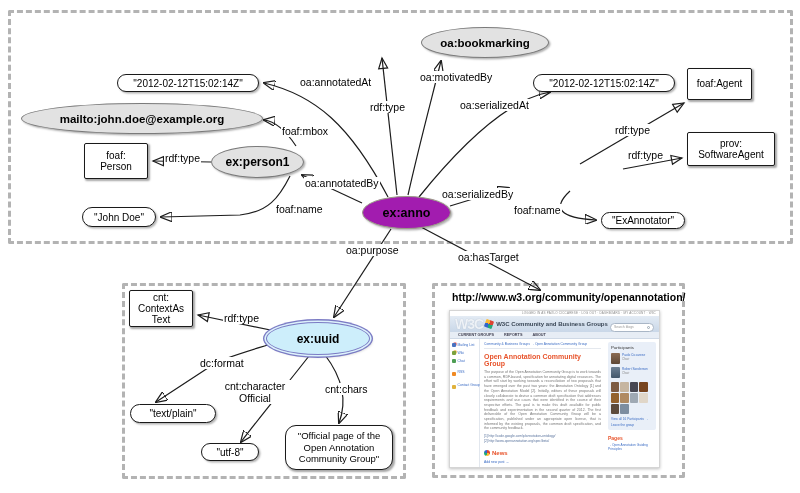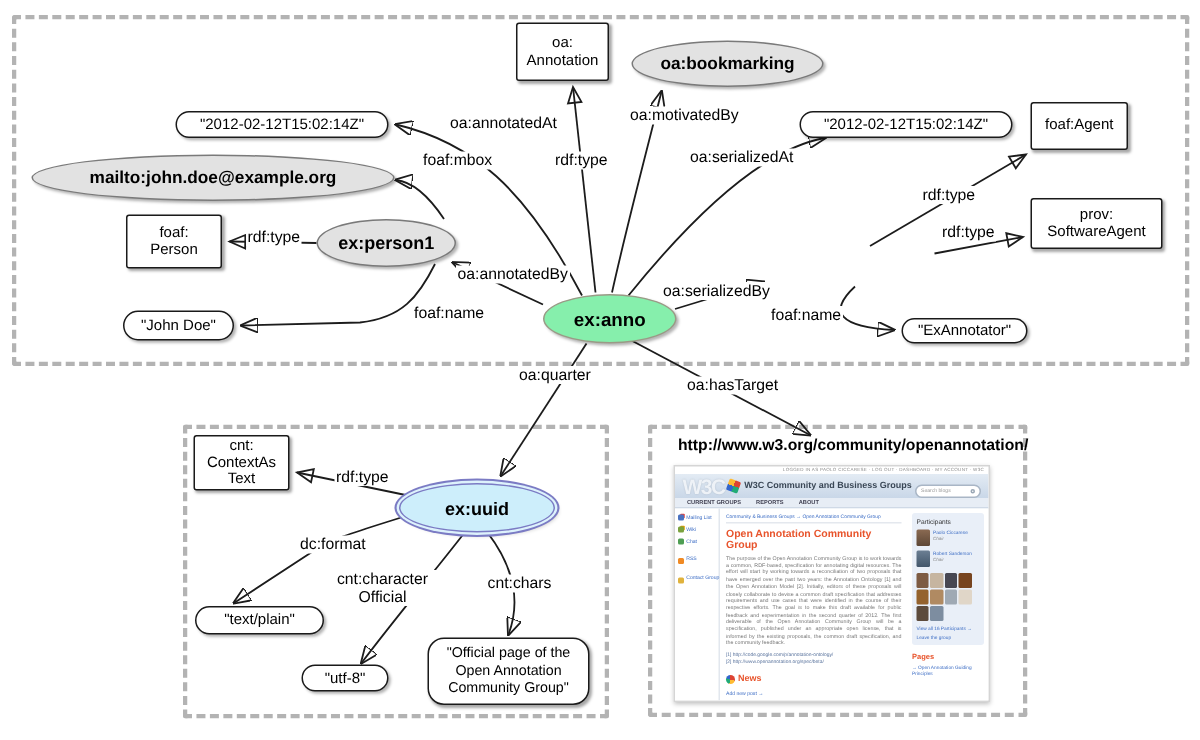--- a/index.html
+++ b/index.html
@@ -13,21 +13,21 @@
   svg.edges path { stroke: #1c1c1c; stroke-width: 1.2; fill: none; }
 
   .node { position: absolute; display: flex; flex-direction: column; align-items: center; justify-content: center;
           text-align: center; z-index: 3; color: #000; }
   .rect { background: #fff; border: 1.6px solid #1a1a1a; border-radius: 2px;
           box-shadow: 1.5px 1.5px 2px rgba(0,0,0,0.35); font-size: 10px; line-height: 11.5px; }
   .ellipse { border-radius: 50%; background: #e2e2e2; border: 1.4px solid #7a7a7a;
              box-shadow: 1.5px 1.5px 2px rgba(0,0,0,0.3); font-weight: bold; font-size: 12px; }
   .stadium { background: #fff; border: 1.5px solid #1a1a1a; border-radius: 999px;
              box-shadow: 1.5px 1.5px 2px rgba(0,0,0,0.3); font-size: 10px; }
-  .anno { background: #86efac; border-color: #9a9a86; }
+  .anno { background: #a21caf; border-color: #9a9a86; }
   .uuid { background: #cdeefb; border: 1.4px solid #7b7bc4;
           box-shadow: 0 0 0 1.6px #ddf2fc, 0 0 0 3px #7b7bc4, 2px 2px 3px rgba(0,0,0,0.25); }
   .roundbox { background: #fff; border: 1.6px solid #1a1a1a; border-radius: 11px;
               box-shadow: 1.5px 1.5px 2px rgba(0,0,0,0.35); font-size: 9.5px; line-height: 11.5px; }
 
   .edge-label { position: absolute; z-index: 2; font-size: 10.5px; color: #000; white-space: nowrap;
                 background: #fff; padding: 0 1px; }
   .edge-label.center2 { text-align: center; white-space: normal; line-height: 12px; }
 
   .url-label { position: absolute; z-index: 3; font-size: 10.5px; font-weight: bold; color: #000; white-space: nowrap; }
@@ -118,24 +118,20 @@
     <path d="M 623,169 L 682,158" marker-end="url(#ao)"></path>
     <path d="M 570,191 Q 542,217 596,220" marker-end="url(#af)"></path>
     <path d="M 391,229 L 334,317" marker-end="url(#af)"></path>
     <path d="M 421,227 L 540,290" marker-end="url(#af)"></path>
     <path d="M 280,332 L 198,315" marker-end="url(#ao)"></path>
     <path d="M 280,341 C 246,352 220,359 211,366 L 156,402" marker-end="url(#af)"></path>
     <path d="M 309,356 C 288,383 262,414 241,442" marker-end="url(#af)"></path>
     <path d="M 325,355 C 341,376 348,399 339,423" marker-end="url(#af)"></path>
   </svg>
 
-  <div class="node rect" style="left:344px; top:15px; width:62px; height:39px">
-    <span class="line">oa:</span>
-    <span class="line">Annotation</span>
-  </div>
   <div class="node ellipse" style="left:421px; top:27px; width:128px; height:31px; font-size:11.5px">
     <span>oa:bookmarking</span>
   </div>
   <div class="node stadium" style="left:117px; top:74px; width:142px; height:18px">
     <span>"2012-02-12T15:02:14Z"</span>
   </div>
   <div class="node ellipse" style="left:21px; top:103px; width:242px; height:31px; font-size:11.5px">
     <span>mailto:john.doe@example.org</span>
   </div>
   <div class="node rect" style="left:84px; top:143px; width:64px; height:36px">
@@ -184,29 +180,29 @@
     <span class="line">Open Annotation</span>
     <span class="line">Community Group"</span>
   </div>
 
   <div class="url-label" style="left:452px; top:291px">http://www.w3.org/community/openannotation/</div>
 
   <div class="edge-label" style="left:299px; top:76px">oa:annotatedAt</div>
   <div class="edge-label" style="left:369px; top:101px">rdf:type</div>
   <div class="edge-label" style="left:419px; top:71px">oa:motivatedBy</div>
   <div class="edge-label" style="left:459px; top:99px">oa:serializedAt</div>
-  <div class="edge-label" style="left:281px; top:101px">foaf:mbox</div>
+  <div class="edge-label" style="left:281px; top:125px">foaf:mbox</div>
   <div class="edge-label" style="left:164px; top:152px">rdf:type</div>
   <div class="edge-label" style="left:304px; top:177px">oa:annotatedBy</div>
   <div class="edge-label" style="left:275px; top:203px">foaf:name</div>
   <div class="edge-label" style="left:441px; top:188px">oa:serializedBy</div>
   <div class="edge-label" style="left:614px; top:124px">rdf:type</div>
   <div class="edge-label" style="left:627px; top:149px">rdf:type</div>
   <div class="edge-label" style="left:513px; top:204px">foaf:name</div>
-  <div class="edge-label" style="left:345px; top:244px">oa:quarter</div>
+  <div class="edge-label" style="left:345px; top:244px">oa:purpose</div>
   <div class="edge-label" style="left:457px; top:251px">oa:hasTarget</div>
   <div class="edge-label" style="left:223px; top:312px">rdf:type</div>
   <div class="edge-label" style="left:199px; top:357px">dc:format</div>
   <div class="edge-label center2" style="left:213px; top:380px; width:84px">
     <span class="line">cnt:character</span>
     <span class="line">Official</span>
   </div>
   <div class="edge-label" style="left:324px; top:383px">cnt:chars</div>
 
   <div class="webshot" style="left:449px; top:310px; width:211px; height:158px">

